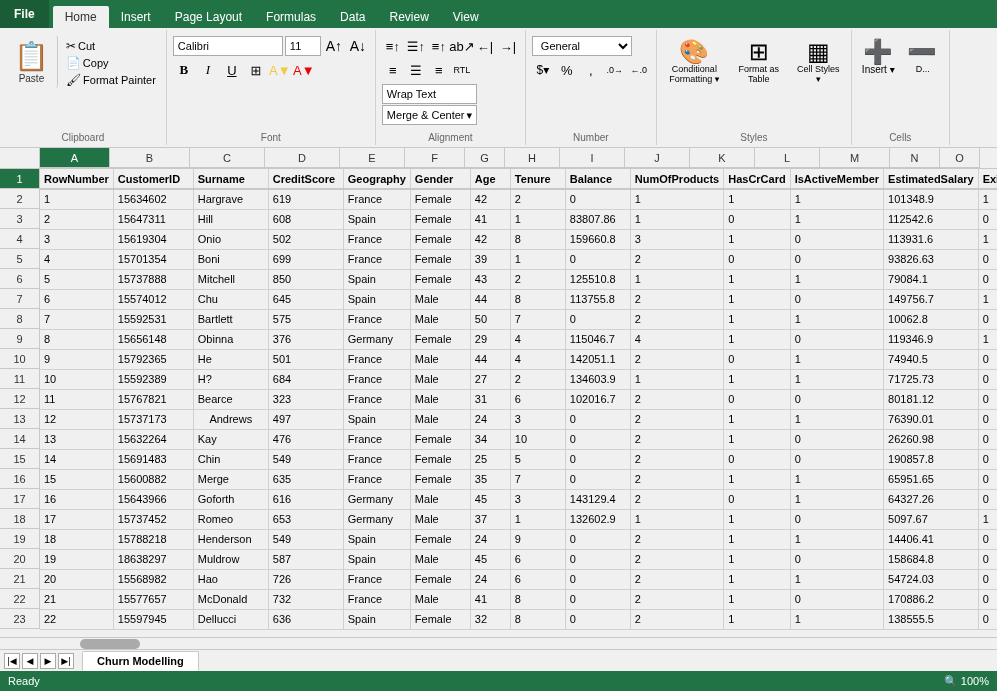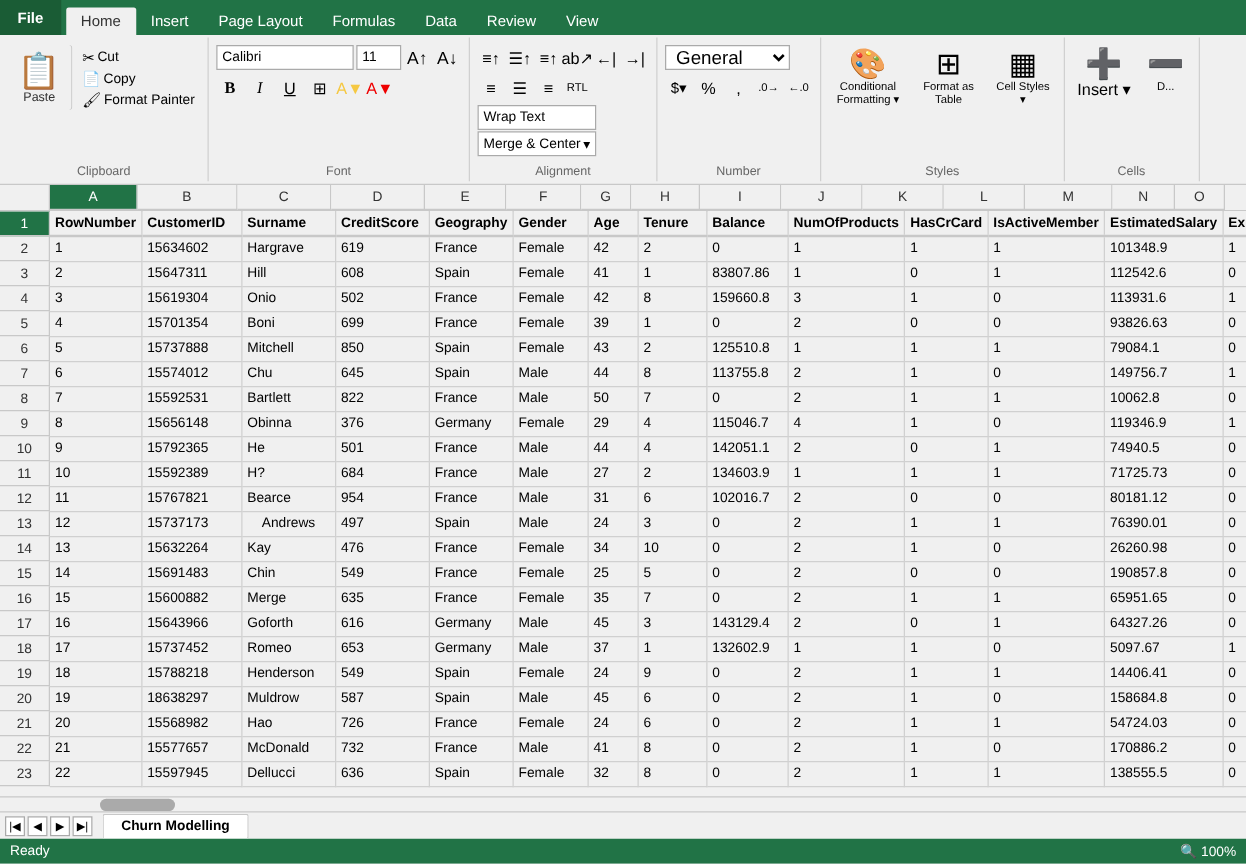--- a/index.html
+++ b/index.html
@@ -30,21 +30,21 @@
     .icon-btn { width: 22px; height: 20px; display: flex; align-items: center; justify-content: center; cursor: pointer; border: 1px solid transparent; border-radius: 2px; font-size: 13px; }
     .icon-btn.bold { font-weight: bold; font-style: normal; font-family: serif; }
     .icon-btn.italic { font-style: italic; font-family: serif; }
     .icon-btn.underline { text-decoration: underline; }
 
     
     .wrap-merge { display: flex; flex-direction: column; gap: 1px; }
     .dropdown-btn { display: flex; align-items: center; gap: 2px; padding: 1px 4px; border: 1px solid #aaa; background: white; cursor: pointer; font-size: 11px; height: 20px; }
 
     
-    .number-box { width: 100px; height: 20px; border: 1px solid #aaa; padding: 0 4px; font-size: 15px; background: white; margin-bottom: 2px; }
+    .number-box { width: 100px; height: 20px; border: 1px solid #aaa; padding: 0 4px; font-size: 11px; background: white; margin-bottom: 2px; }
 
     
     .formula-bar { background: white; border-bottom: 1px solid #c8c8c8; display: flex; align-items: center; height: 24px; gap: 4px; padding: 0 4px; }
     .name-box { width: 80px; height: 20px; border: 1px solid #aaa; padding: 0 4px; font-size: 11px; text-align: center; }
     .formula-separator { width: 1px; height: 20px; background: #c8c8c8; margin: 0 2px; }
     .fx-label { font-size: 12px; color: #666; font-style: italic; width: 20px; text-align: center; }
     .formula-input { flex: 1; height: 20px; border: none; outline: none; font-size: 11px; padding: 0 4px; }
     .col-header { height: 20px; border-right: 1px solid #c8c8c8; border-bottom: 1px solid #c8c8c8; display: flex; align-items: center; justify-content: center; font-size: 11px; color: #333; background: #f0f0f0; cursor: pointer; flex-shrink: 0; }
     .col-header.selected { background: #217346; color: white; }
     .row-header { width: 40px; border-right: 1px solid #c8c8c8; border-bottom: 1px solid #c8c8c8; display: flex; align-items: center; justify-content: center; font-size: 11px; color: #333; cursor: pointer; flex-shrink: 0; }
@@ -201,21 +201,21 @@
           <span class="label" style="font-size:9px; width:45px; text-align:center;">Cell Styles ▾</span>
         </div>
       </div>
       <div class="ribbon-group-label">Styles</div>
     </div>
 
     <div class="ribbon-group" style="min-width:70px;">
       <div class="ribbon-group-content cols" style="padding-bottom:18px;">
         <div class="big-icon-btn">
           <span class="icon">➕</span>
-          <span class="label" style="font-size:13px;">Insert ▾</span>
+          <span class="label" style="font-size:10px;">Insert ▾</span>
         </div>
         <div class="big-icon-btn" style="min-width:40px;">
           <span class="icon">➖</span>
           <span class="label" style="font-size:9px;">D...</span>
         </div>
       </div>
       <div class="ribbon-group-label">Cells</div>
     </div>
   </div>
 
@@ -383,21 +383,21 @@
                   <td class="grid-cell" style="width: 65px; min-width: 65px;">2</td>
                   <td class="grid-cell" style="width: 65px; min-width: 65px;">1</td>
                   <td class="grid-cell" style="width: 65px; min-width: 65px;">0</td>
                   <td class="grid-cell" style="width: 70px; min-width: 70px;">149756.7</td>
                   <td class="grid-cell" style="width: 50px; min-width: 50px;">1</td>
                 </tr>
                 <tr>
                   <td class="grid-cell" style="width: 70px; min-width: 70px;">7</td>
                   <td class="grid-cell" style="width: 80px; min-width: 80px;">15592531</td>
                   <td class="grid-cell" style="width: 75px; min-width: 75px;">Bartlett</td>
-                  <td class="grid-cell" style="width: 75px; min-width: 75px;">822</td>
+                  <td class="grid-cell" style="width: 75px; min-width: 75px;">575</td>
                   <td class="grid-cell" style="width: 65px; min-width: 65px;">France</td>
                   <td class="grid-cell" style="width: 60px; min-width: 60px;">Male</td>
                   <td class="grid-cell" style="width: 40px; min-width: 40px;">50</td>
                   <td class="grid-cell" style="width: 55px; min-width: 55px;">7</td>
                   <td class="grid-cell" style="width: 65px; min-width: 65px;">0</td>
                   <td class="grid-cell" style="width: 65px; min-width: 65px;">2</td>
                   <td class="grid-cell" style="width: 65px; min-width: 65px;">1</td>
                   <td class="grid-cell" style="width: 65px; min-width: 65px;">1</td>
                   <td class="grid-cell" style="width: 70px; min-width: 70px;">10062.8</td>
                   <td class="grid-cell" style="width: 50px; min-width: 50px;">0</td>
@@ -447,21 +447,21 @@
                   <td class="grid-cell" style="width: 65px; min-width: 65px;">1</td>
                   <td class="grid-cell" style="width: 65px; min-width: 65px;">1</td>
                   <td class="grid-cell" style="width: 65px; min-width: 65px;">1</td>
                   <td class="grid-cell" style="width: 70px; min-width: 70px;">71725.73</td>
                   <td class="grid-cell" style="width: 50px; min-width: 50px;">0</td>
                 </tr>
                 <tr>
                   <td class="grid-cell" style="width: 70px; min-width: 70px;">11</td>
                   <td class="grid-cell" style="width: 80px; min-width: 80px;">15767821</td>
                   <td class="grid-cell" style="width: 75px; min-width: 75px;">Bearce</td>
-                  <td class="grid-cell" style="width: 75px; min-width: 75px;">954</td>
+                  <td class="grid-cell" style="width: 75px; min-width: 75px;">323</td>
                   <td class="grid-cell" style="width: 65px; min-width: 65px;">France</td>
                   <td class="grid-cell" style="width: 60px; min-width: 60px;">Male</td>
                   <td class="grid-cell" style="width: 40px; min-width: 40px;">31</td>
                   <td class="grid-cell" style="width: 55px; min-width: 55px;">6</td>
                   <td class="grid-cell" style="width: 65px; min-width: 65px;">102016.7</td>
                   <td class="grid-cell" style="width: 65px; min-width: 65px;">2</td>
                   <td class="grid-cell" style="width: 65px; min-width: 65px;">0</td>
                   <td class="grid-cell" style="width: 65px; min-width: 65px;">0</td>
                   <td class="grid-cell" style="width: 70px; min-width: 70px;">80181.12</td>
                   <td class="grid-cell" style="width: 50px; min-width: 50px;">0</td>

